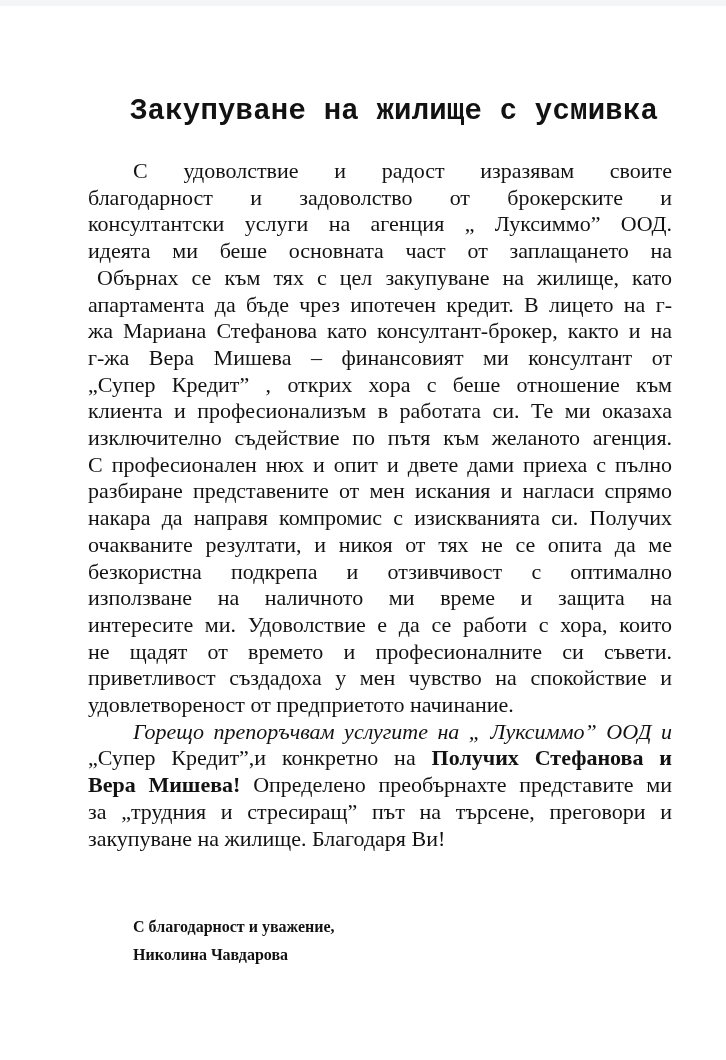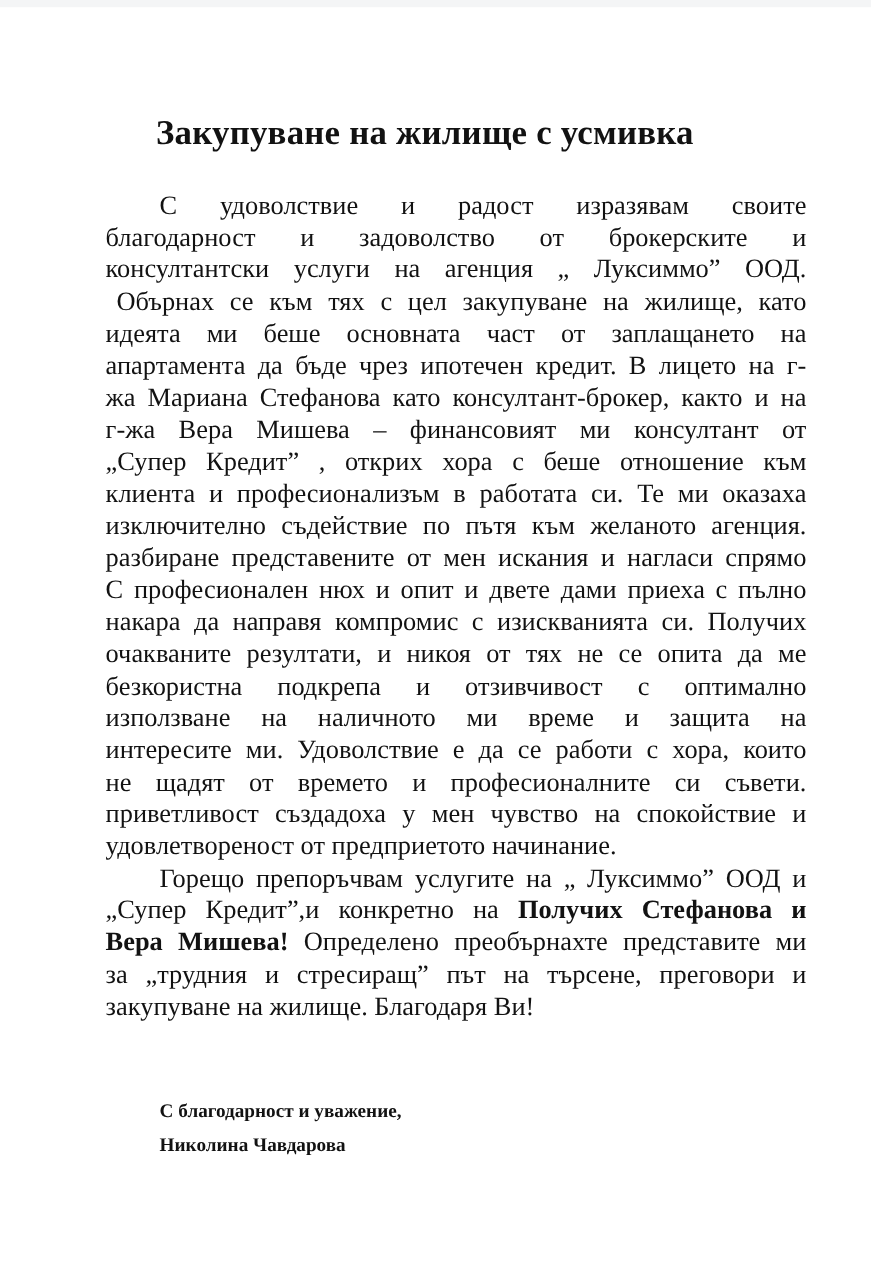--- a/index.html
+++ b/index.html
@@ -25,20 +25,21 @@
   .title {
     position: absolute;
     left: 130px;
     top: 96px;
     margin: 0;
     font-size: 29px;
     line-height: 31px;
     font-weight: bold;
     letter-spacing: 0.2px;
     white-space: nowrap;
+    font-family: Liberation Mono, monospace;
   }
   .body-block {
     position: absolute;
     left: 88px;
     top: 158px;
     width: 584px;
     font-size: 22px;
     line-height: 26.7px;
   }
   .signature-block {
@@ -57,39 +58,39 @@
 </head>
 <body>
 
 <div class="page">
   <div class="top-band"></div>
   <h1 class="title">Закупуване на жилище с усмивка</h1>
   <div class="body-block">
       <div class="line jl" style="padding-left: 45px;"><span>С удоволствие и радост изразявам своите</span></div>
       <div class="line jl"><span>благодарност и задоволство от брокерските и</span></div>
       <div class="line jl"><span>консултантски услуги на агенция „ Луксиммо” ООД.</span></div>
+      <div class="line jl"><span>идеята ми беше основната част от заплащането на</span></div>
       <div class="line jl" style="padding-left: 9px;"><span>Обърнах се към тях с цел закупуване на жилище, като</span></div>
-      <div class="line jl"><span>идеята ми беше основната част от заплащането на</span></div>
       <div class="line jl"><span>апартамента да бъде чрез ипотечен кредит. В лицето на г-</span></div>
       <div class="line jl"><span>жа Мариана Стефанова като консултант-брокер, както и на</span></div>
       <div class="line jl"><span>г-жа Вера Мишева – финансовият ми консултант от</span></div>
       <div class="line jl"><span>„Супер Кредит” , открих хора с беше отношение към</span></div>
       <div class="line jl"><span>клиента и професионализъм в работата си. Те ми оказаха</span></div>
       <div class="line jl"><span>изключително съдействие по пътя към желаното агенция.</span></div>
+      <div class="line jl"><span>С професионален нюх и опит и двете дами приеха с пълно</span></div>
       <div class="line jl"><span>разбиране представените от мен искания и нагласи спрямо</span></div>
-      <div class="line jl"><span>С професионален нюх и опит и двете дами приеха с пълно</span></div>
       <div class="line jl"><span>накара да направя компромис с изискванията си. Получих</span></div>
       <div class="line jl"><span>очакваните резултати, и никоя от тях не се опита да ме</span></div>
       <div class="line jl"><span>безкористна подкрепа и отзивчивост с оптимално</span></div>
       <div class="line jl"><span>използване на наличното ми време и защита на</span></div>
       <div class="line jl"><span>интересите ми. Удоволствие е да се работи с хора, които</span></div>
       <div class="line jl"><span>не щадят от времето и професионалните си съвети.</span></div>
       <div class="line jl"><span>приветливост създадоха у мен чувство на спокойствие и</span></div>
       <div class="line ll"><span>удовлетвореност от предприетото начинание.</span></div>
-      <div class="line jl" style="padding-left: 45px;"><span>Горещо препоръчвам услугите на „ Луксиммо” ООД и</span></div>
+      <div class="line jl" style="padding-left: 45px; font-style: italic;"><span>Горещо препоръчвам услугите на „ Луксиммо” ООД и</span></div>
       <div class="line jl"><span>„Супер Кредит”,и конкретно на </span><span class="b">Получих Стефанова и</span></div>
       <div class="line jl"><span class="b">Вера Мишева!</span><span> Определено преобърнахте представите ми</span></div>
       <div class="line jl"><span>за „трудния и стресиращ” път на търсене, преговори и</span></div>
       <div class="line ll"><span>закупуване на жилище.  Благодаря Ви!</span></div>
     </div>
   <div class="signature-block">
       <div class="line ll"><span class="b">С благодарност и уважение,</span></div>
       <div class="line ll"><span class="b">Николина Чавдарова</span></div>
     </div>
 </div>

